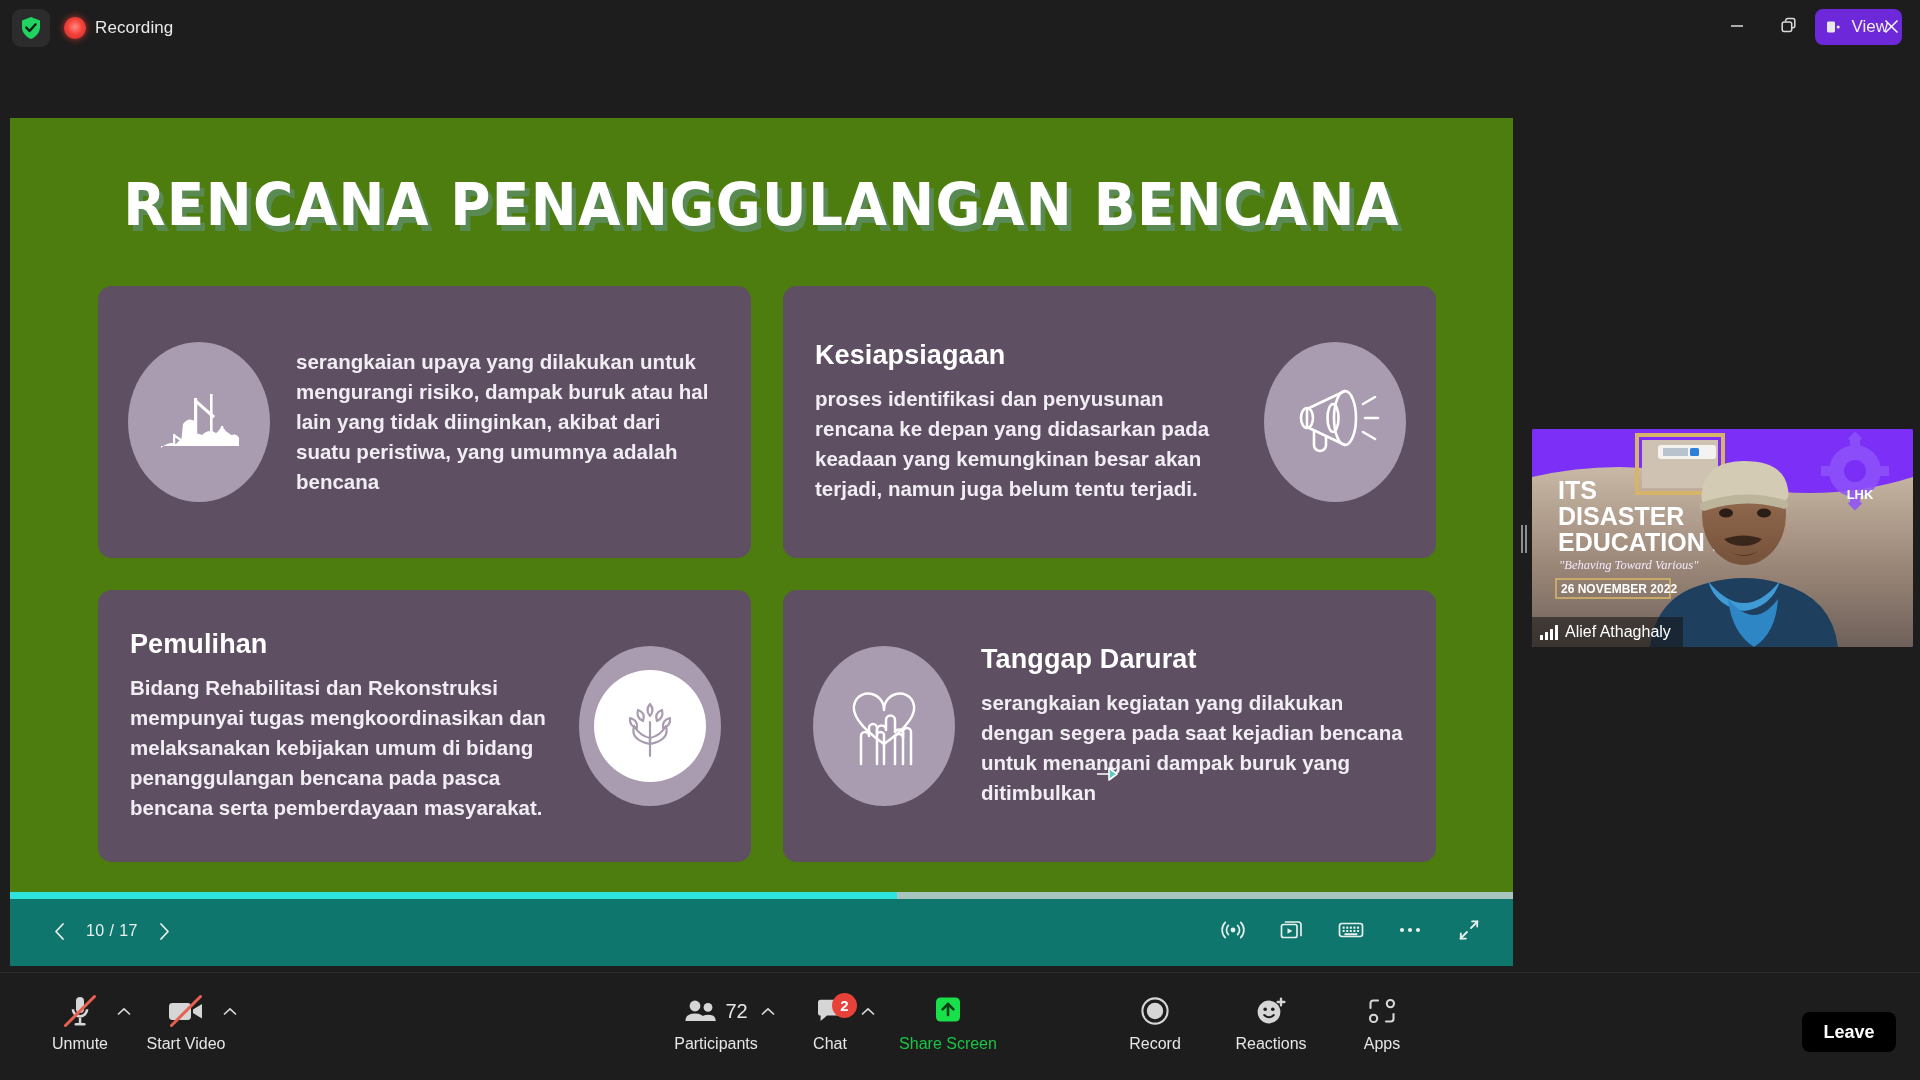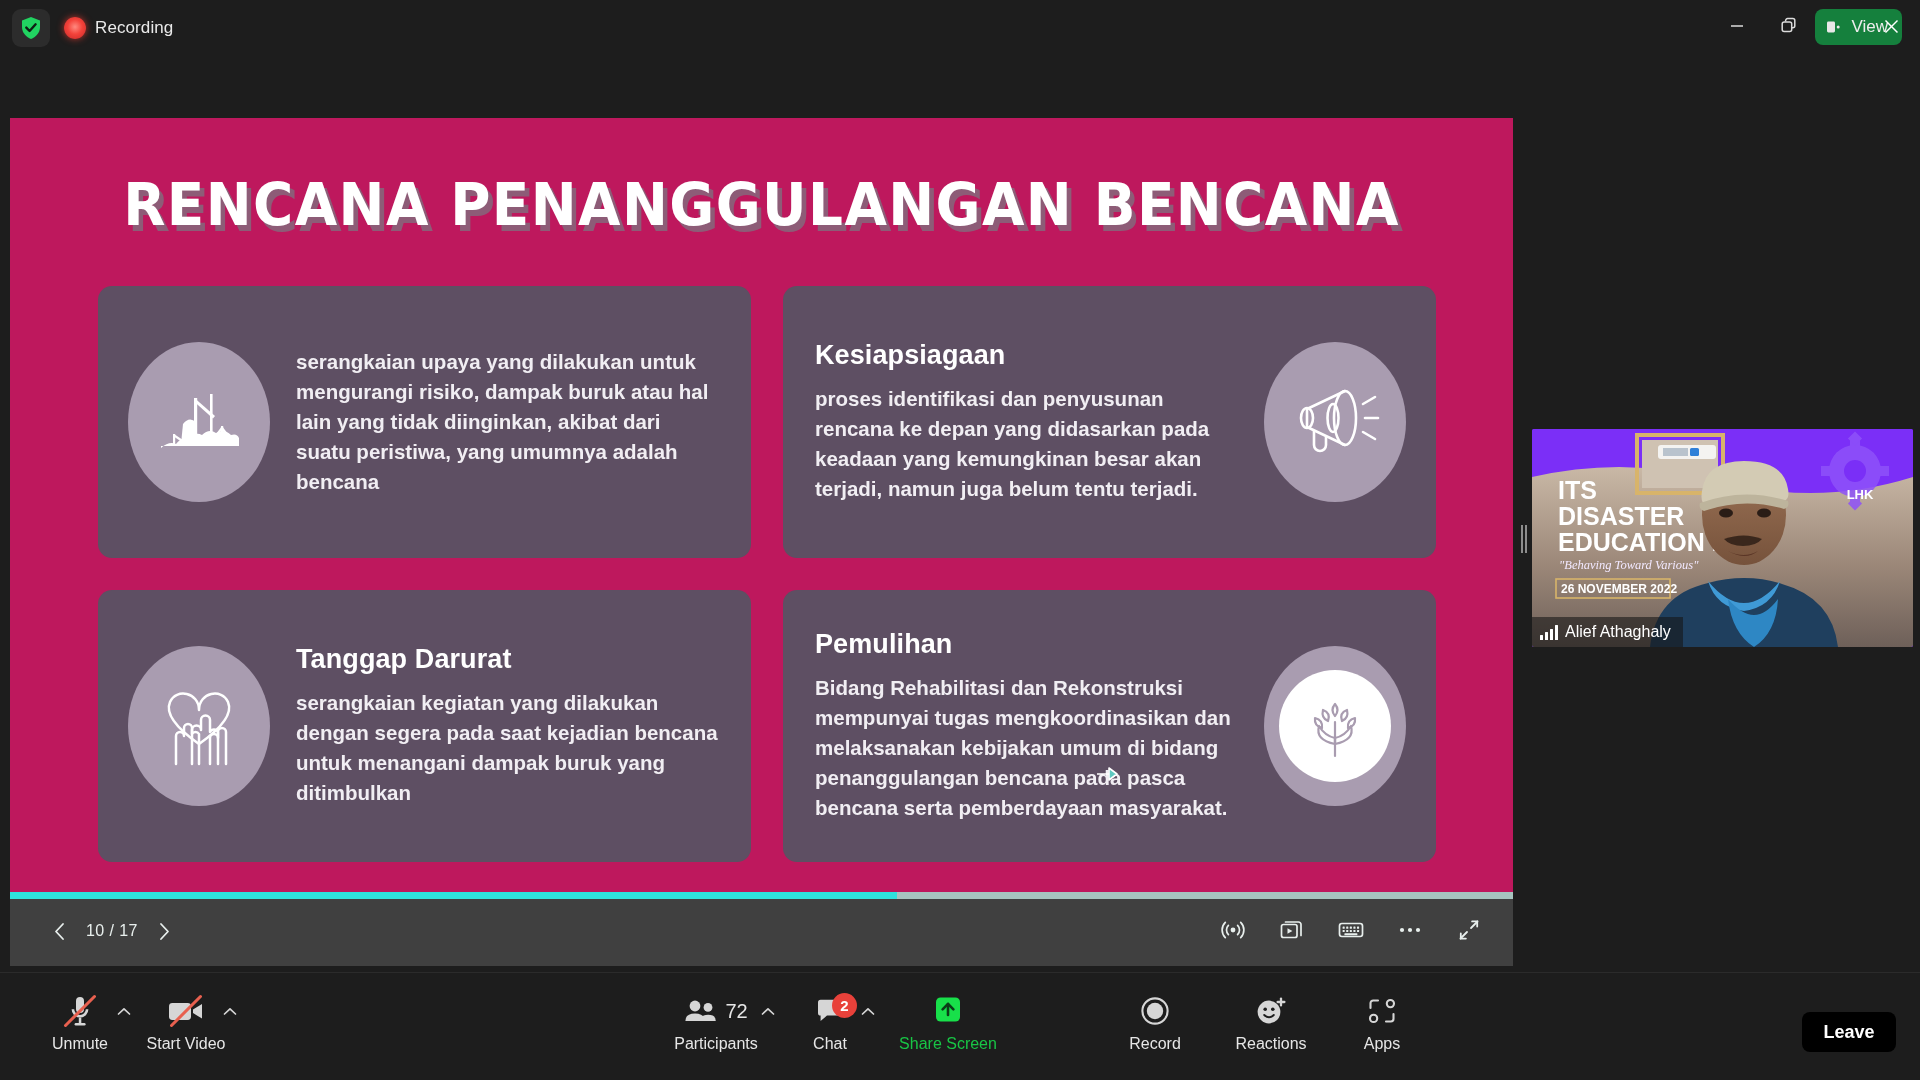--- a/index.html
+++ b/index.html
@@ -22,50 +22,50 @@
     box-shadow: 0 0 7px rgba(240,60,50,.75);
   }
   .rec-text { position: absolute; left: 95px; top: 18px; font-size: 17px; color: #e9e9e9; letter-spacing: .1px; }
 
   .wc { position: absolute; top: 6px; height: 40px; display: flex; align-items: center; justify-content: center; cursor: default; }
   .wc-min  { right: 160px; width: 46px; }
   .wc-max  { right: 108px; width: 46px; }
   .wc-close{ right: 6px;   width: 46px; }
   .viewbtn {
     position: absolute; right: 18px; top: 9px; height: 36px; padding: 0 14px 0 10px;
-    background: #15803d; border-radius: 8px; display: flex; align-items: center; gap: 8px;
+    background: #6d28d9; border-radius: 8px; display: flex; align-items: center; gap: 8px;
   }
   .viewbtn span { font-size: 17px; color: #ededed; }
 
   
   .share-wrap { position: absolute; left: 10px; top: 118px; width: 1503px; height: 848px; }
   .slide {
     position: absolute; left: 0; top: 0; width: 1503px; height: 779px;
-    background: #be185d; overflow: hidden;
+    background: #4d7c0f; overflow: hidden;
   }
   .slide-title {
     position: absolute; left: 0; top: 52px; width: 100%; text-align: center;
     font-family: "DejaVu Sans", sans-serif;
     font-size: 59px; font-weight: 700; letter-spacing: 1.5px;
     color: #ffffff; transform: scaleX(.93);
     text-shadow: 5px 6px 0 rgba(100,150,140,.55);
   }
   .cards { position: absolute; left: 88px; top: 168px; width: 1338px; display: grid; grid-template-columns: 653px 653px; gap: 32px 32px; }
   .card { position: relative; background: #5e4f63; border-radius: 14px; height: 272px; display: flex; align-items: center; padding: 0 18px; }
   .card.rev { flex-direction: row-reverse; }
   .iconcirc {
     flex: 0 0 auto; width: 142px; height: 160px; border-radius: 50%;
     background: #a99cb0; display: flex; align-items: center; justify-content: center; margin: 0 12px;
   }
   .card .txt { flex: 1 1 auto; padding: 0 14px; }
   .card h3 { font-size: 27px; font-weight: 700; color: #ffffff; margin-bottom: 13px; letter-spacing: .1px; }
   .card p  { font-size: 20.5px; line-height: 1.46; color: #f1eef3; font-weight: 700; }
 
   
-  .pbar { position: absolute; left: 0; top: 779px; width: 1503px; height: 69px; background: #404040; }
+  .pbar { position: absolute; left: 0; top: 779px; width: 1503px; height: 69px; background: #0f766e; }
   .pbar-track { position: absolute; left: 0; top: -5px; width: 1503px; height: 7px; background: #a7c4bf; }
   .pbar-fill  { position: absolute; left: 0; top: 0; height: 7px; background: #2fe3dd; }
   .pbar-left { position: absolute; left: 34px; top: 18px; display: flex; align-items: center; gap: 12px; }
   .pnav { width: 30px; height: 32px; display: flex; align-items: center; justify-content: center; }
   .pcount { font-size: 16px; color: #e8efed; letter-spacing: .4px; }
   .pbar-right { position: absolute; right: 28px; top: 16px; display: flex; align-items: center; gap: 27px; }
   .pico { width: 32px; height: 34px; display: flex; align-items: center; justify-content: center; }
 
   
   .dragbar { position: absolute; left: 1521px; top: 525px; width: 7px; height: 28px; display: flex; gap: 2px; }
@@ -185,37 +185,20 @@
                 <ellipse cx="46" cy="34" rx="5.5" ry="14"></ellipse>
                 <line x1="76" y1="20" x2="88" y2="13"></line>
                 <line x1="78" y1="34" x2="91" y2="34"></line>
                 <line x1="76" y1="48" x2="88" y2="55"></line>
               </g>
             </svg>
           </div>
           <div class="txt">
             <h3>Kesiapsiagaan</h3>
             <p>proses identifikasi dan penyusunan rencana ke depan yang didasarkan pada keadaan yang kemungkinan besar akan terjadi, namun juga belum tentu terjadi.</p>
-          </div>
-        </div>
-
-        <div class="card">
-          <div class="iconcirc">
-            <svg width="94" height="92" viewBox="0 0 94 92">
-              <g fill="none" stroke="#ffffff" stroke-width="2.5" stroke-linecap="round" stroke-linejoin="round">
-                <path d="M47 30 C47 12 24 8 18 22 C12 36 30 52 47 64 C64 52 82 36 76 22 C70 8 47 12 47 30 z"></path>
-                <path d="M24 84 V56 a4 4 0 0 1 8 0 v-8 a4 4 0 0 1 8 0 v6 a4 4 0 0 1 7 0 V84"></path>
-                <path d="M40 84 V50 a4.5 4.5 0 0 1 9 0 v-10 a4.5 4.5 0 0 1 9 0 v12 a4.5 4.5 0 0 1 8 0 V84"></path>
-                <path d="M58 84 V58 a4 4 0 0 1 8 0 v-6 a4 4 0 0 1 8 0 V84"></path>
-              </g>
-            </svg>
-          </div>
-          <div class="txt">
-            <h3>Tanggap Darurat</h3>
-            <p>serangkaian kegiatan yang dilakukan dengan segera pada saat kejadian bencana untuk menangani dampak buruk yang ditimbulkan</p>
           </div>
         </div>
 
         <div class="card rev">
           <div class="iconcirc">
             <div style="width:112px;height:112px;border-radius:50%;background:#ffffff;display:flex;align-items:center;justify-content:center;">
               <svg width="84" height="84" viewBox="0 0 84 84">
                 <g fill="none" stroke="#a99cb0" stroke-width="2.2" stroke-linecap="round" stroke-linejoin="round">
                   <path d="M42 20 q-5 6 0 12 q5-6 0-12z"></path>
                   <path d="M30 26 q-2 8 5 11 q3-8-5-11z"></path>
@@ -225,20 +208,37 @@
                   <path d="M42 38 V72"></path>
                   <path d="M42 54 q-10-2-16-12 q-4 14 16 18z"></path>
                   <path d="M42 54 q10-2 16-12 q4 14-16 18z"></path>
                 </g>
               </svg>
             </div>
           </div>
           <div class="txt">
             <h3>Pemulihan</h3>
             <p>Bidang Rehabilitasi dan Rekonstruksi mempunyai tugas mengkoordinasikan dan melaksanakan kebijakan umum di bidang penanggulangan bencana pada pasca bencana serta pemberdayaan masyarakat.</p>
+          </div>
+        </div>
+
+        <div class="card">
+          <div class="iconcirc">
+            <svg width="94" height="92" viewBox="0 0 94 92">
+              <g fill="none" stroke="#ffffff" stroke-width="2.5" stroke-linecap="round" stroke-linejoin="round">
+                <path d="M47 30 C47 12 24 8 18 22 C12 36 30 52 47 64 C64 52 82 36 76 22 C70 8 47 12 47 30 z"></path>
+                <path d="M24 84 V56 a4 4 0 0 1 8 0 v-8 a4 4 0 0 1 8 0 v6 a4 4 0 0 1 7 0 V84"></path>
+                <path d="M40 84 V50 a4.5 4.5 0 0 1 9 0 v-10 a4.5 4.5 0 0 1 9 0 v12 a4.5 4.5 0 0 1 8 0 V84"></path>
+                <path d="M58 84 V58 a4 4 0 0 1 8 0 v-6 a4 4 0 0 1 8 0 V84"></path>
+              </g>
+            </svg>
+          </div>
+          <div class="txt">
+            <h3>Tanggap Darurat</h3>
+            <p>serangkaian kegiatan yang dilakukan dengan segera pada saat kejadian bencana untuk menangani dampak buruk yang ditimbulkan</p>
           </div>
         </div>
       </div>
 
       <div class="cursor-arrow" style="left:1085px;top:645px;">
         <svg width="24" height="22" viewBox="0 0 24 22">
           <path d="M2 11 h12 v-6 l8 6 l-8 6 v-6" fill="#5ec8c0" stroke="#ffffff" stroke-width="1.6" stroke-linejoin="round"></path>
         </svg>
       </div>
     </div>

